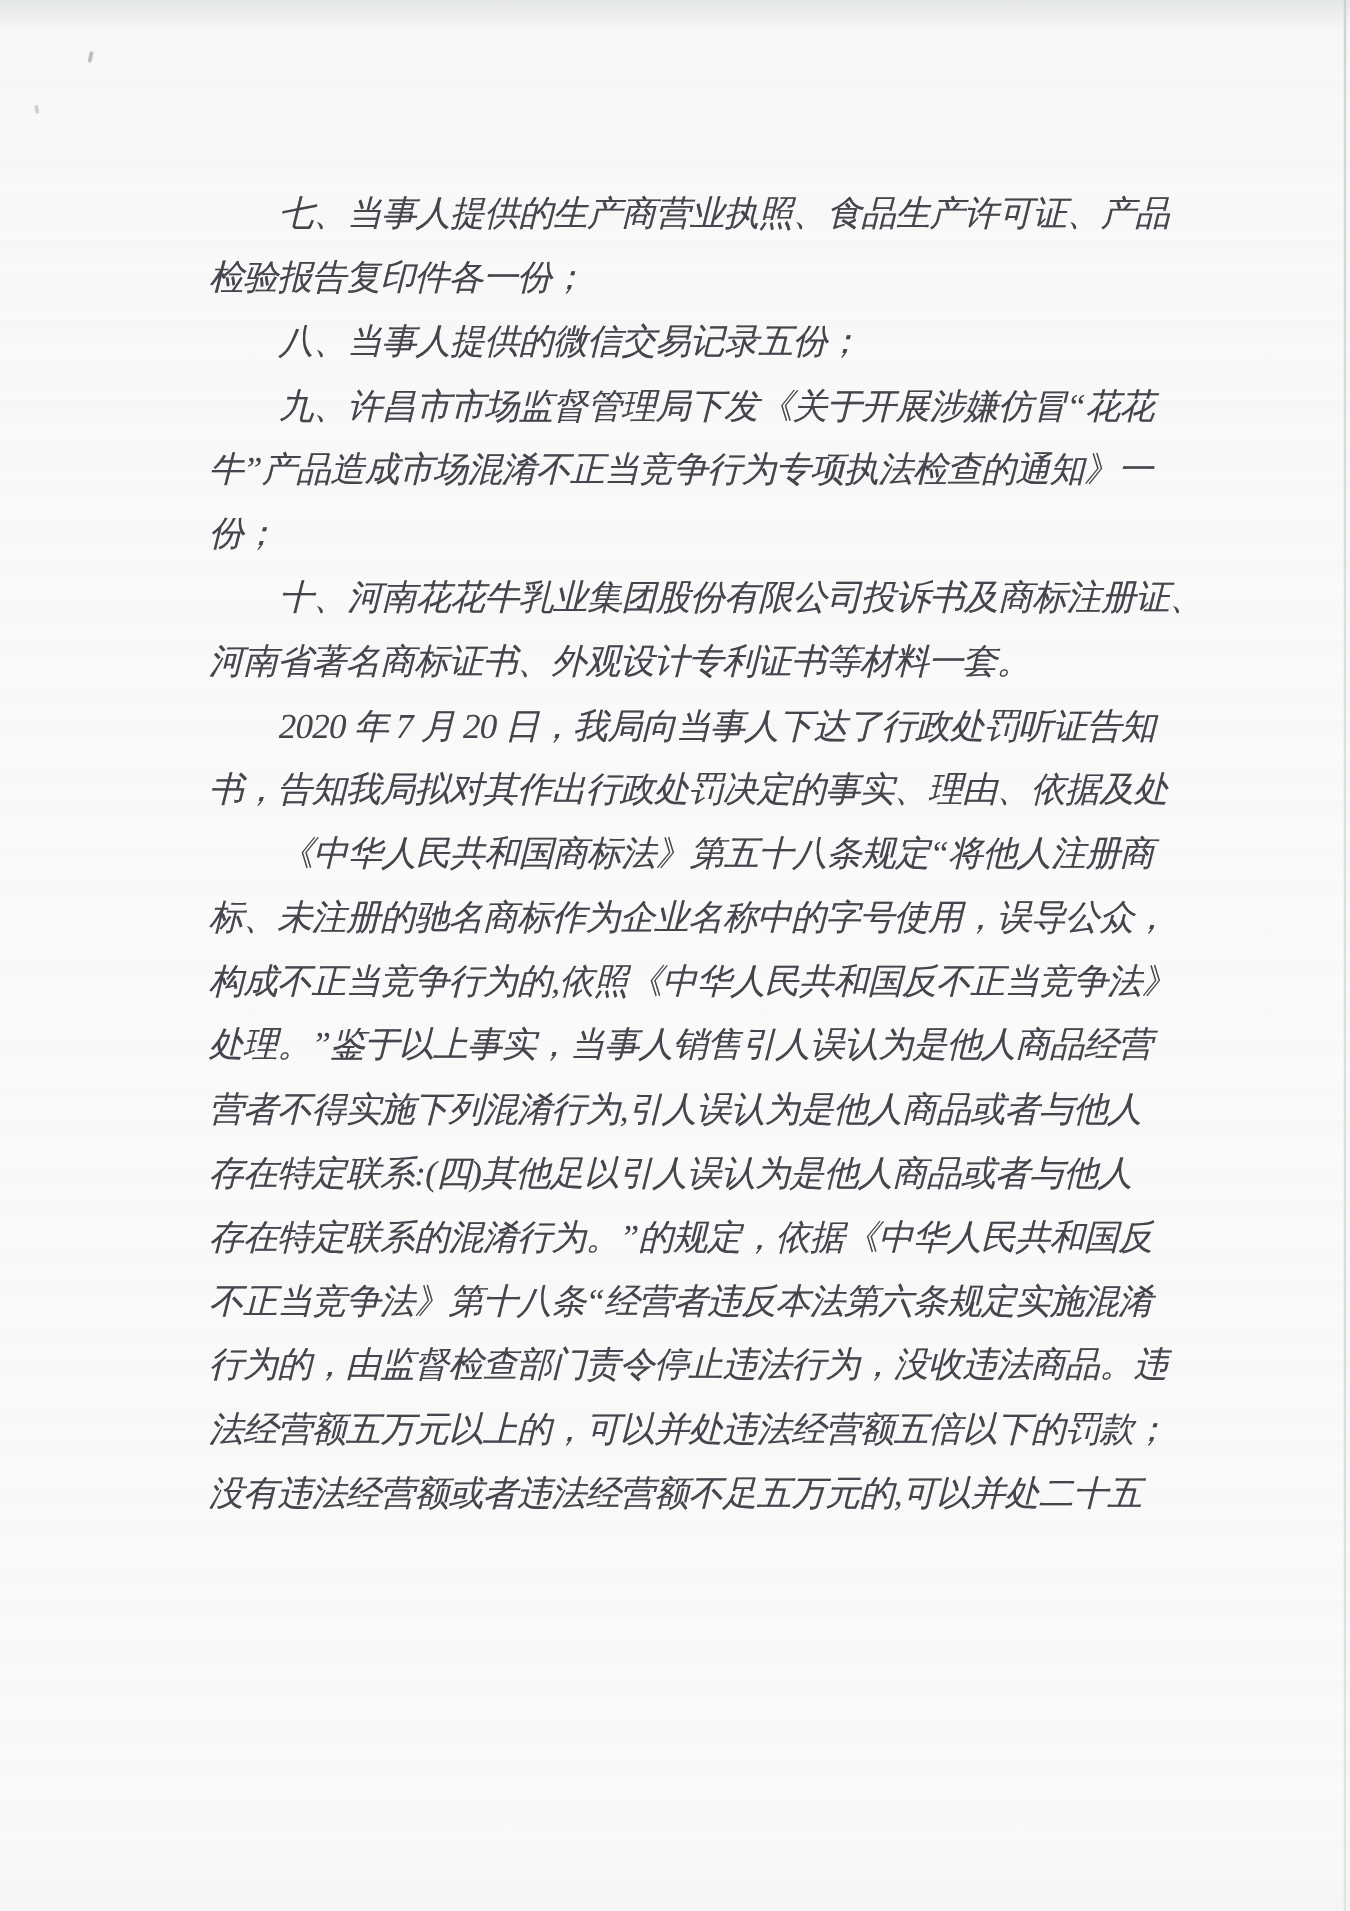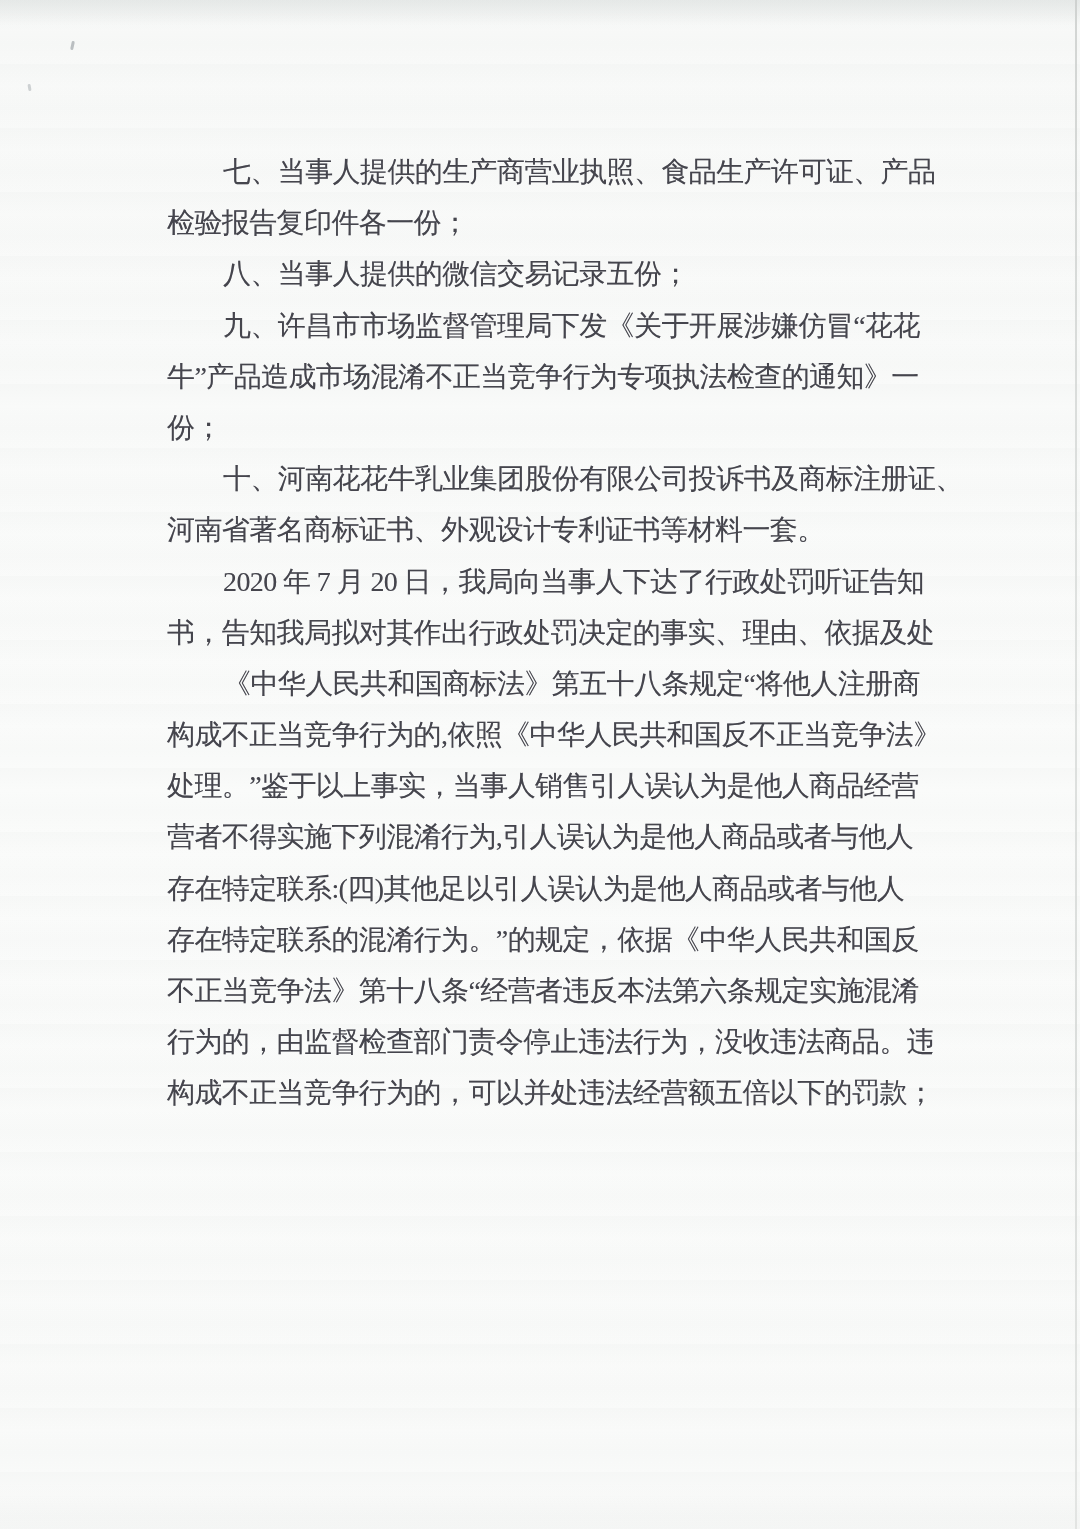--- a/index.html
+++ b/index.html
@@ -11,20 +11,21 @@
     height: 1529px;
     background: #eceeed;
     font-family: "Liberation Serif", serif;
   }
   .page {
     position: relative;
     width: 1080px;
     height: 1529px;
     overflow: hidden;
     background: linear-gradient(180deg, #f1f3f2 0%, #f8f9f8 2%, #fafbfa 50%, #f9faf9 97%, #f5f6f5 100%);
+    font-style: italic;
   }
   
   .page::before {
     content: "";
     position: absolute;
     inset: 0;
     pointer-events: none;
     background:
       linear-gradient(180deg, rgba(205,210,209,0.28) 0px, rgba(255,255,255,0) 26px),
       repeating-linear-gradient(180deg,
@@ -83,22 +84,24 @@
       <div class="line">检验报告复印件各一份；</div>
       <div class="line indent">八、当事人提供的微信交易记录五份；</div>
       <div class="line indent">九、许昌市市场监督管理局下发《关于开展涉嫌仿冒“花花</div>
       <div class="line">牛”产品造成市场混淆不正当竞争行为专项执法检查的通知》一</div>
       <div class="line">份；</div>
       <div class="line indent">十、河南花花牛乳业集团股份有限公司投诉书及商标注册证、</div>
       <div class="line">河南省著名商标证书、外观设计专利证书等材料一套。</div>
       <div class="line indent">2020 年 7 月 20 日，我局向当事人下达了行政处罚听证告知</div>
       <div class="line">书，告知我局拟对其作出行政处罚决定的事实、理由、依据及处</div>
       <div class="line indent">《中华人民共和国商标法》第五十八条规定“将他人注册商</div>
+      <div class="line">标、未注册的驰名商标作为企业名称中的字号使用，误导公众，</div>
       <div class="line">构成不正当竞争行为的,依照《中华人民共和国反不正当竞争法》</div>
       <div class="line">处理。”鉴于以上事实，当事人销售引人误认为是他人商品经营</div>
       <div class="line">营者不得实施下列混淆行为,引人误认为是他人商品或者与他人</div>
       <div class="line">存在特定联系:(四)其他足以引人误认为是他人商品或者与他人</div>
       <div class="line">存在特定联系的混淆行为。”的规定，依据《中华人民共和国反</div>
       <div class="line">不正当竞争法》第十八条“经营者违反本法第六条规定实施混淆</div>
       <div class="line">行为的，由监督检查部门责令停止违法行为，没收违法商品。违</div>
-      <div class="line">构成不正当竞争行为的，可以并处违法经营额五倍以下的罚款；</div>
+      <div class="line">法经营额五万元以上的，可以并处违法经营额五倍以下的罚款；</div>
+      <div class="line">没有违法经营额或者违法经营额不足五万元的,可以并处二十五</div>
     </div>
 </div>
 
 </body></html>

